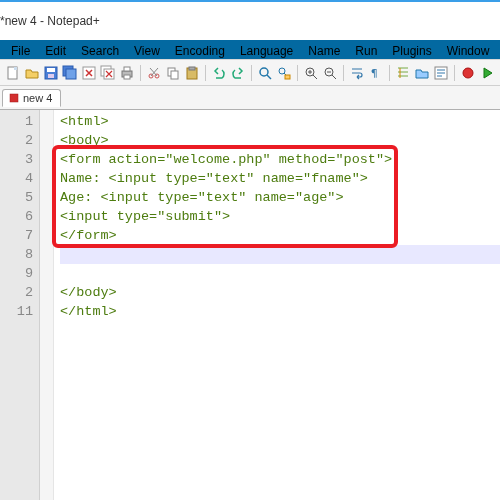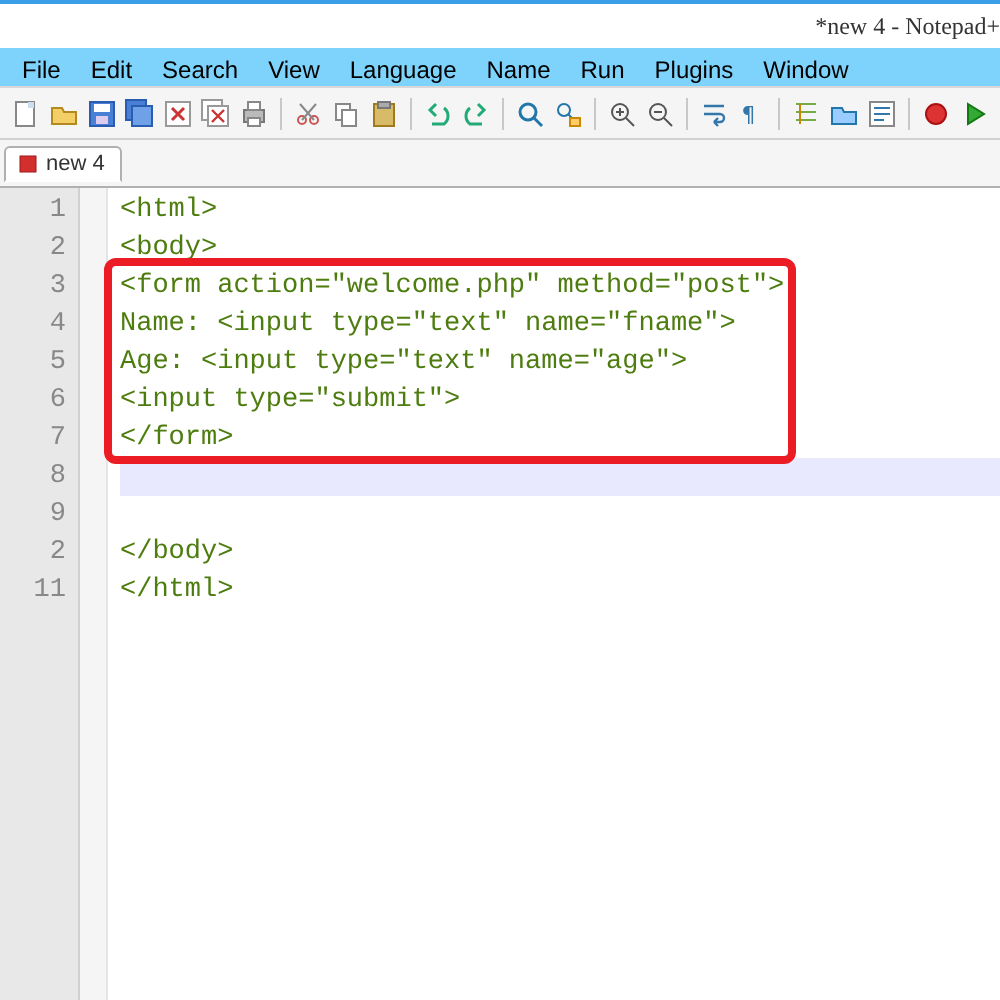--- a/index.html
+++ b/index.html
@@ -7,36 +7,35 @@
     font-family: "Segoe UI", Tahoma, sans-serif;
     font-size: 12px;
     background: #fff;
     width: 500px;
     height: 500px;
     overflow: hidden;
     border-top: 2px solid #3a9ee8;
   }
   .titlebar {
     background: #fff;
-    height: 22px;
+    height: 38px;
     display: flex;
     align-items: center;
-    justify-content: flex-end;
+    justify-content: flex-start;
     position: relative;
-    font-family: Liberation Serif, serif;
   }
   .titlebar .title {
     color: #333;
     font-size: 12px;
   }
   .menubar {
     display: flex;
     gap: 1px;
     padding: 2px 4px 0 4px;
-    background: #7dd3fc;
+    background: #0369a1;
     border-bottom: 1px solid #d8d8d8;
     height: 20px;
     align-items: center;
   }
   .menubar .menu-item {
     padding: 2px 7px;
     color: #000;
     cursor: default;
   }
   .toolbar {
@@ -132,20 +131,21 @@
 
 <div class="titlebar">
   <span class="title">*new  4 - Notepad+</span>
 </div>
 
 <div class="menubar">
     <div class="menu-item">File</div>
     <div class="menu-item">Edit</div>
     <div class="menu-item">Search</div>
     <div class="menu-item">View</div>
+    <div class="menu-item">Encoding</div>
     <div class="menu-item">Language</div>
     <div class="menu-item">Name</div>
     <div class="menu-item">Run</div>
     <div class="menu-item">Plugins</div>
     <div class="menu-item">Window</div>
   </div>
 
 <div class="toolbar">
     <div class="tool-ico">
       <svg width="16" height="16">

